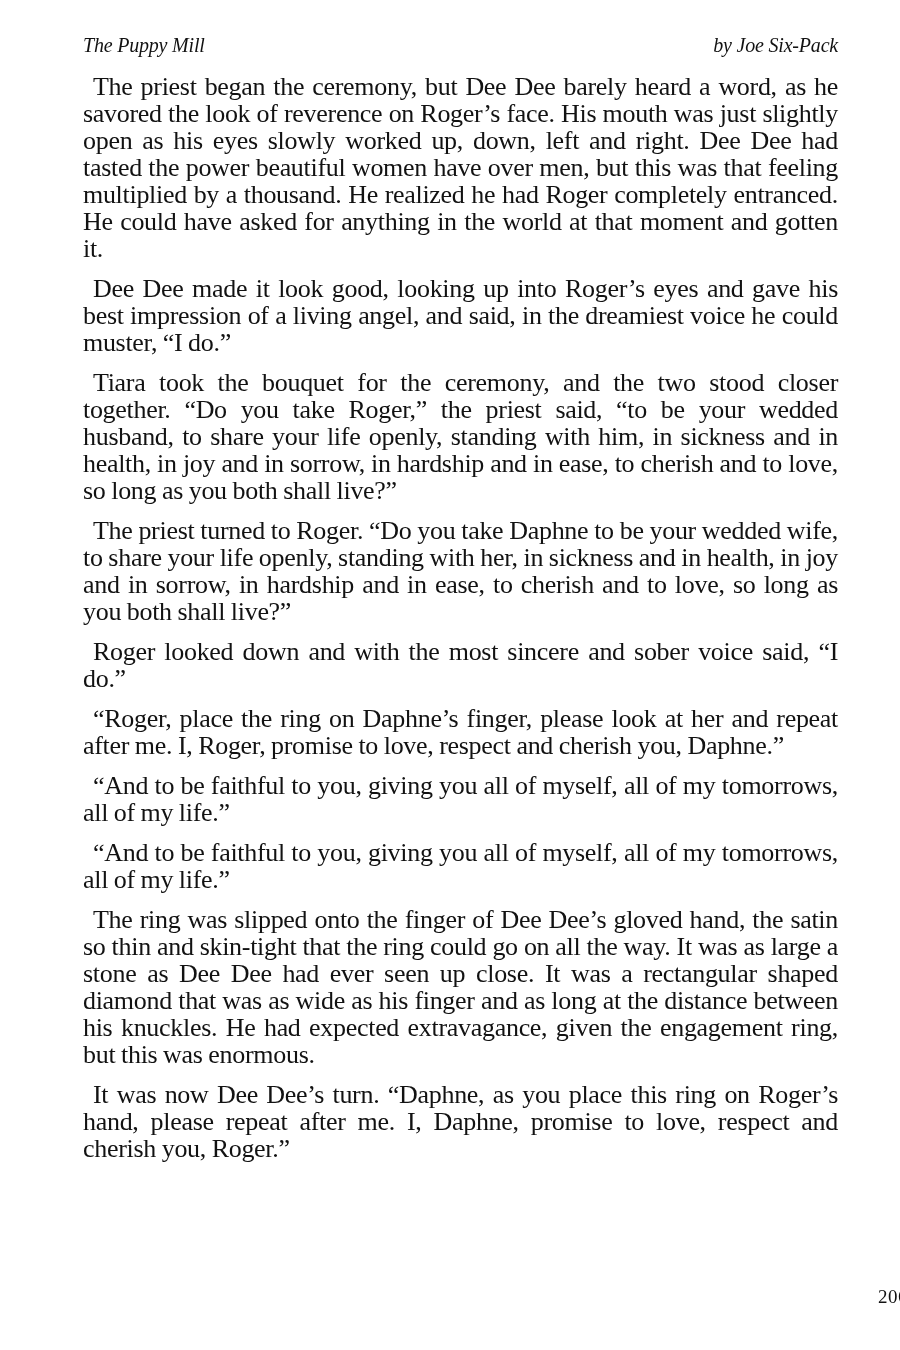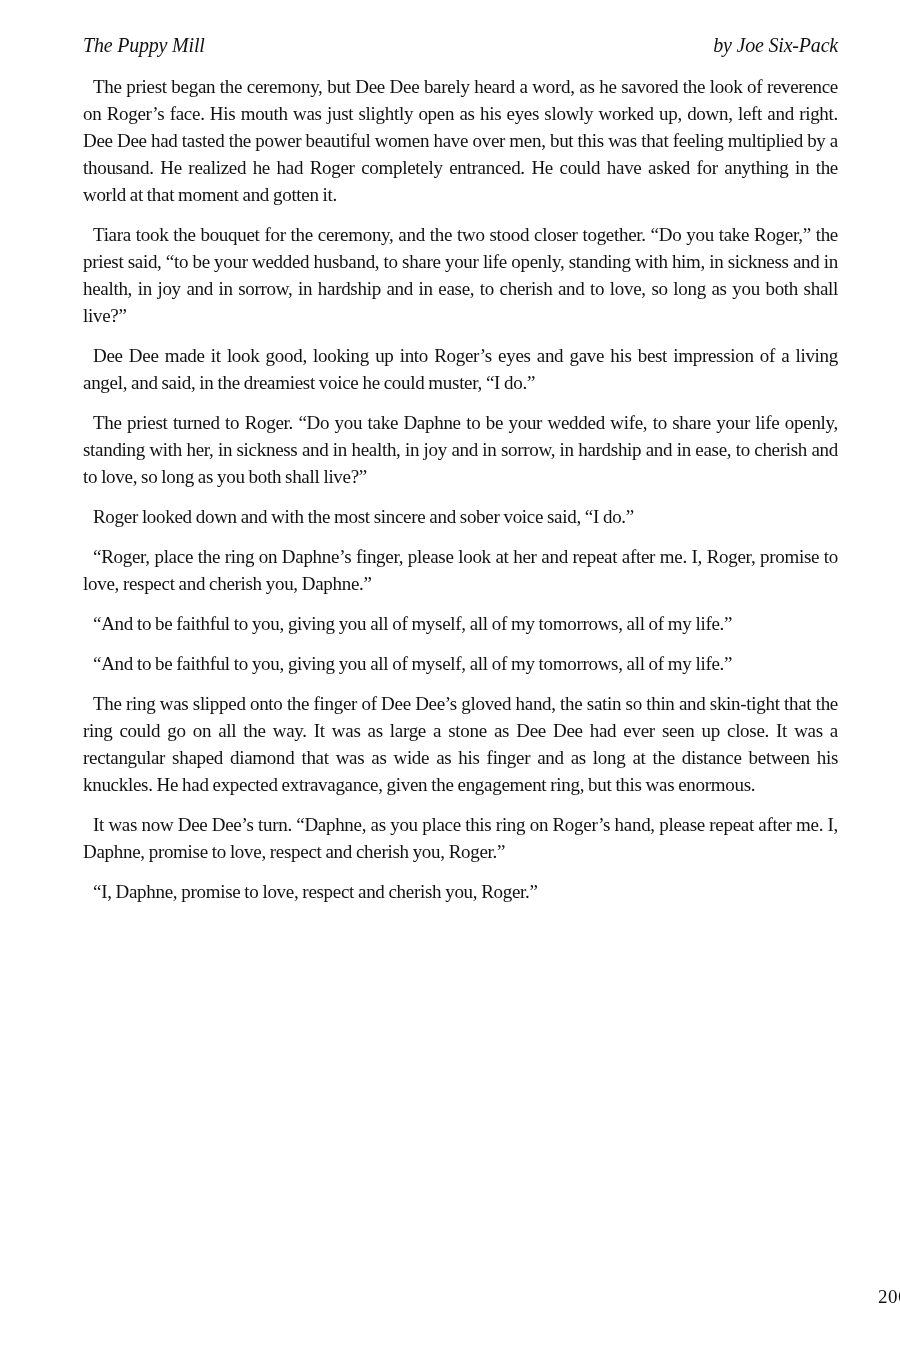--- a/index.html
+++ b/index.html
@@ -32,21 +32,21 @@
     font-style: italic;
     font-size: 20px;
     line-height: 24px;
     letter-spacing: -0.2px;
   }
   .book-body {
     margin-top: 16px;
   }
   .book-body p {
     margin: 0 0 13px 0;
-    font-size: 19px;
+    font-size: 26px;
     line-height: 27px;
     text-align: justify;
     text-indent: 10px;
     letter-spacing: -0.3px;
     word-spacing: -0.5px;
     font-family: Liberation Serif, serif;
   }
   .page-footer {
     position: absolute;
     left: 0;
@@ -62,27 +62,26 @@
 
 <div class="page">
 
   <div class="running-header">
     <span>The Puppy Mill</span>
     <span>by Joe Six-Pack</span>
   </div>
 
   <div class="book-body">
     <p>The priest began the ceremony, but Dee Dee barely heard a word, as he savored the look of reverence on Roger’s face. His mouth was just slightly open as his eyes slowly worked up, down, left and right. Dee Dee had tasted the power beautiful women have over men, but this was that feeling multiplied by a thousand. He realized he had Roger completely entranced. He could have asked for anything in the world at that moment and gotten it.</p>
+    <p>Dee Dee made it look good, looking up into Roger’s eyes and gave his best impression of a living angel, and said, in the dreamiest voice he could muster, “I do.”</p>
     <p>Tiara took the bouquet for the ceremony, and the two stood closer together. “Do you take Roger,” the priest said, “to be your wedded husband, to share your life openly, standing with him, in sickness and in health, in joy and in sorrow, in hardship and in ease, to cherish and to love, so long as you both shall live?”</p>
-    <p>Dee Dee made it look good, looking up into Roger’s eyes and gave his best impression of a living angel, and said, in the dreamiest voice he could muster, “I do.”</p>
     <p>The priest turned to Roger. “Do you take Daphne to be your wedded wife, to share your life openly, standing with her, in sickness and in health, in joy and in sorrow, in hardship and in ease, to cherish and to love, so long as you both shall live?”</p>
     <p>Roger looked down and with the most sincere and sober voice said, “I do.”</p>
     <p>“Roger, place the ring on Daphne’s finger, please look at her and repeat after me. I, Roger, promise to love, respect and cherish you, Daphne.”</p>
     <p>“And to be faithful to you, giving you all of myself, all of my tomorrows, all of my life.”</p>
     <p>“And to be faithful to you, giving you all of myself, all of my tomorrows, all of my life.”</p>
     <p>The ring was slipped onto the finger of Dee Dee’s gloved hand, the satin so thin and skin-tight that the ring could go on all the way. It was as large a stone as Dee Dee had ever seen up close. It was a rectangular shaped diamond that was as wide as his finger and as long at the distance between his knuckles. He had expected extravagance, given the engagement ring, but this was enormous.</p>
     <p>It was now Dee Dee’s turn. “Daphne, as you place this ring on Roger’s hand, please repeat after me. I, Daphne, promise to love, respect and cherish you, Roger.”</p>
-    <p>“I, Daphne, promise to love, respect and cherish you, Roger.”</p>
   </div>
 
   <div class="page-footer">206</div>
 
 </div>
 
 </body></html>

